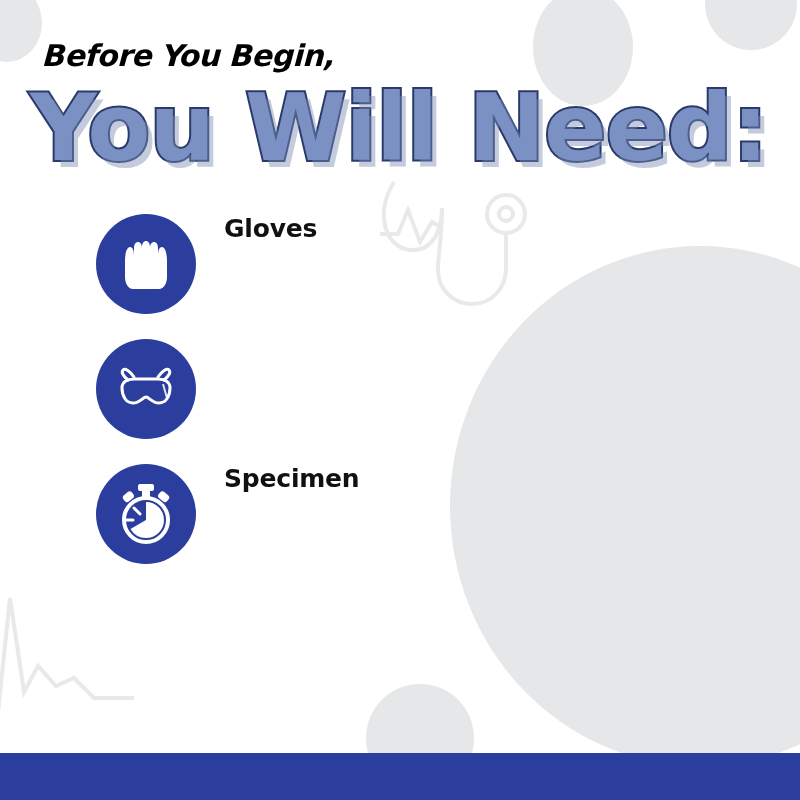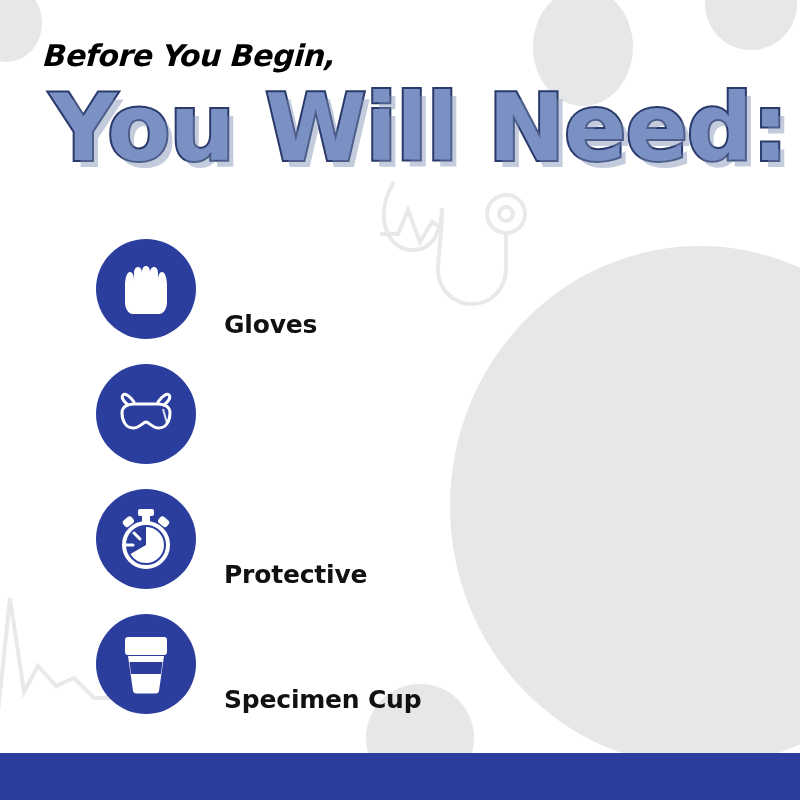--- a/index.html
+++ b/index.html
@@ -78,21 +78,21 @@
     font-size: 30px;
     font-weight: 700;
     font-style: italic;
     color: #000000;
     letter-spacing: -0.5px;
     transform: skewX(-4deg);
     white-space: nowrap;
   }
   .headline {
     position: absolute;
-    left: 50px;
+    left: 30px;
     top: 83px;
     font-family: "DejaVu Sans", sans-serif;
     font-size: 92px;
     font-weight: 700;
     line-height: 1;
     letter-spacing: -1px;
     white-space: nowrap;
     color: #7b91c4;
     -webkit-text-stroke: 4px #2a3a6b;
     paint-order: stroke fill;
@@ -102,21 +102,21 @@
 
   
   .checklist {
     position: absolute;
     left: 96px;
     top: 214px;
     width: 640px;
   }
   .checklist-row {
     display: flex;
-    align-items: flex-end;
+    align-items: flex-start;
     height: 125px;
   }
   .icon-badge {
     width: 100px;
     height: 100px;
     border-radius: 50%;
     background: #2b3e9e;
     display: flex;
     align-items: center;
     justify-content: center;
@@ -212,31 +212,20 @@
             <rect x="45" y="12" width="11" height="8" rx="3" transform="rotate(40 51 16)"></rect>
           </g>
           <circle cx="33" cy="39" r="22" fill="none" stroke="#ffffff" stroke-width="4"></circle>
           <path d="M33 39 L33 21 A18 18 0 0 1 33 57 A18 18 0 0 1 17.5 48 Z" fill="#ffffff"></path>
           <g stroke="#ffffff" stroke-width="3" stroke-linecap="round">
             <path d="M21 27 L27 33"></path>
             <path d="M13 39 L20 39"></path>
           </g>
         </svg>
       </span>
-      <span class="item-label">Protective</span>
+      <span class="item-label">Specimen</span>
     </div>
 
-    <div class="checklist-row">
-      <span class="icon-badge">
-        <svg width="64" height="64" viewBox="0 0 64 64">
-          <rect x="11" y="5" width="42" height="18" rx="3" fill="#ffffff"></rect>
-          <path d="M14 24 L50 24 L45 59 C44.6 60.7 43.3 61.5 41.6 61.5 L22.4 61.5
-                   C20.7 61.5 19.4 60.7 19 59 Z" fill="#ffffff"></path>
-          <path d="M15.5 30 L48.5 30 L47 42 L17 42 Z" fill="#2b3e9e"></path>
-        </svg>
-      </span>
-      <span class="item-label">Specimen Cup</span>
-    </div>
 
   </div>
 
   <div class="footer-bar"></div>
 </div>
 
 </body></html>

